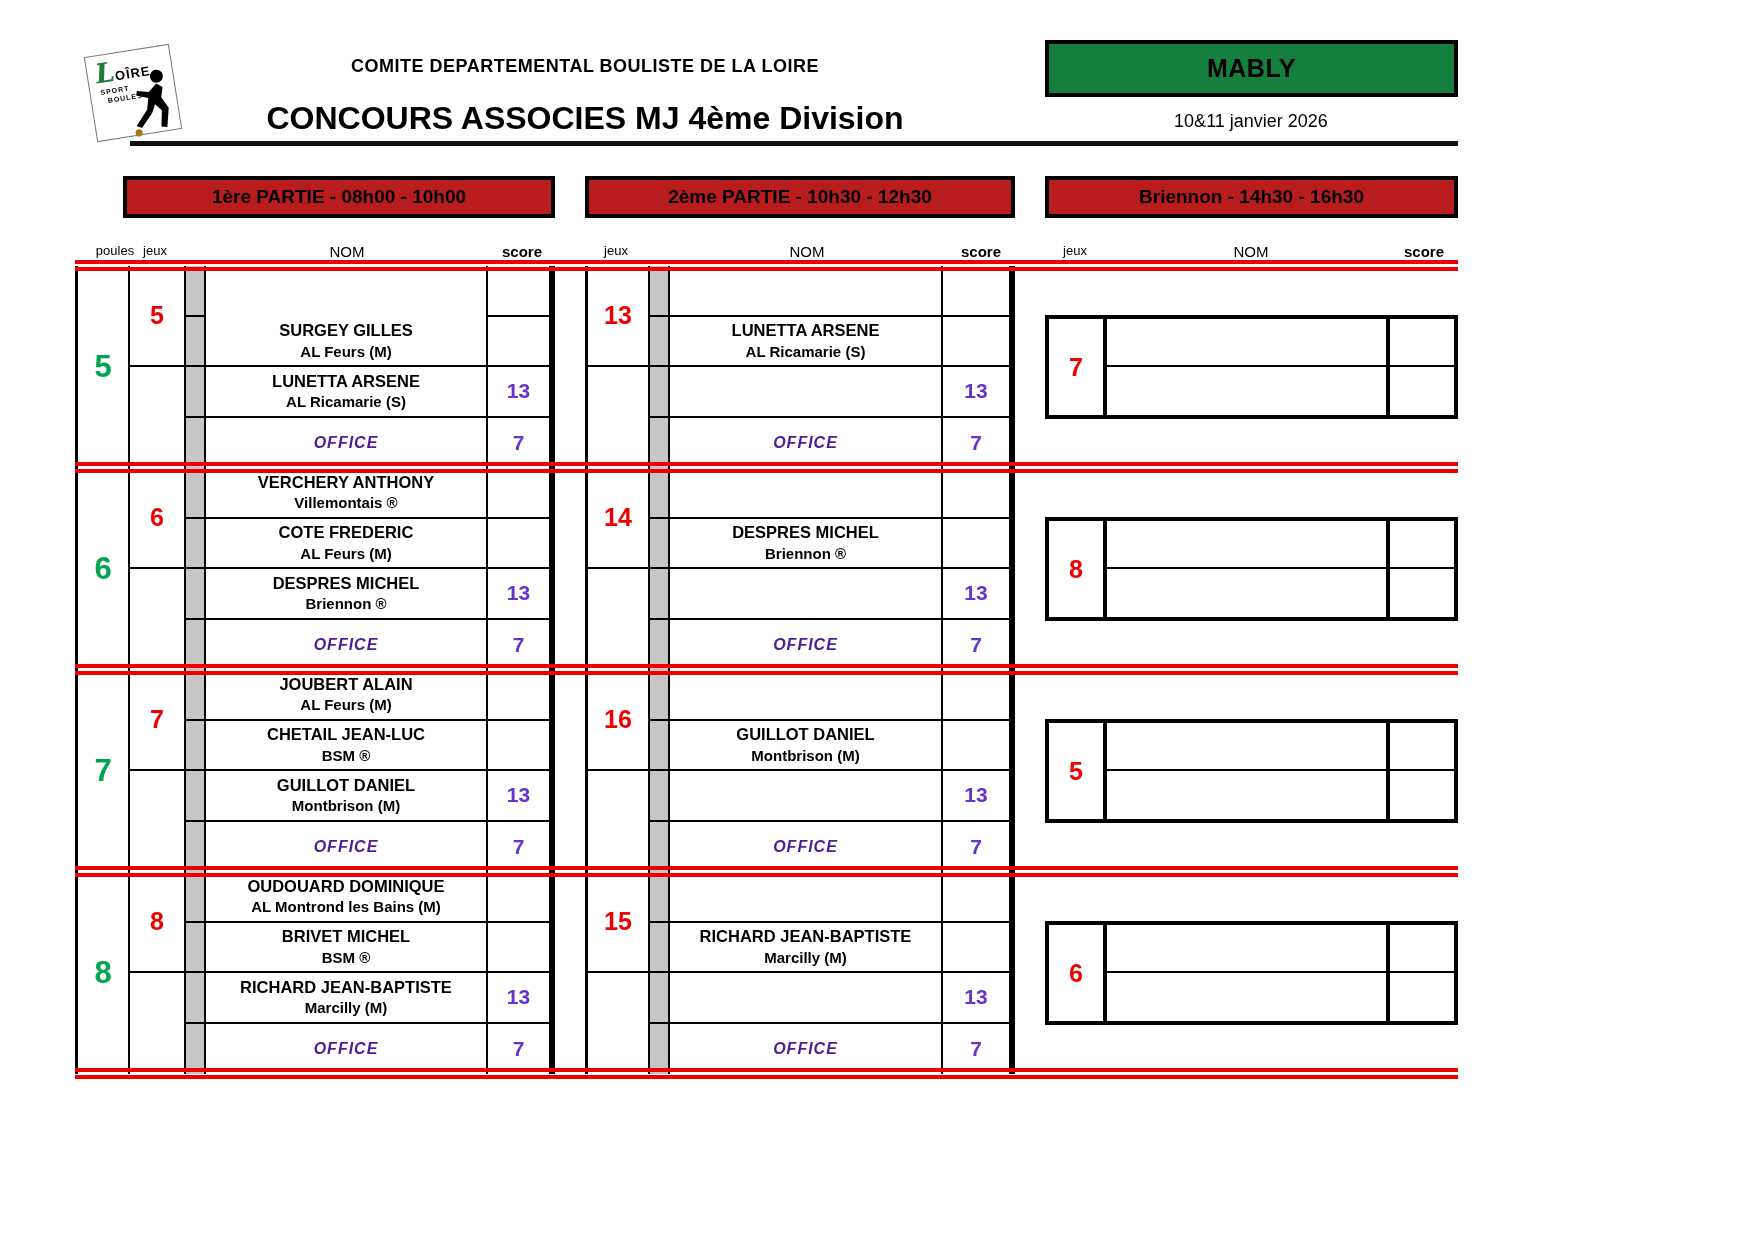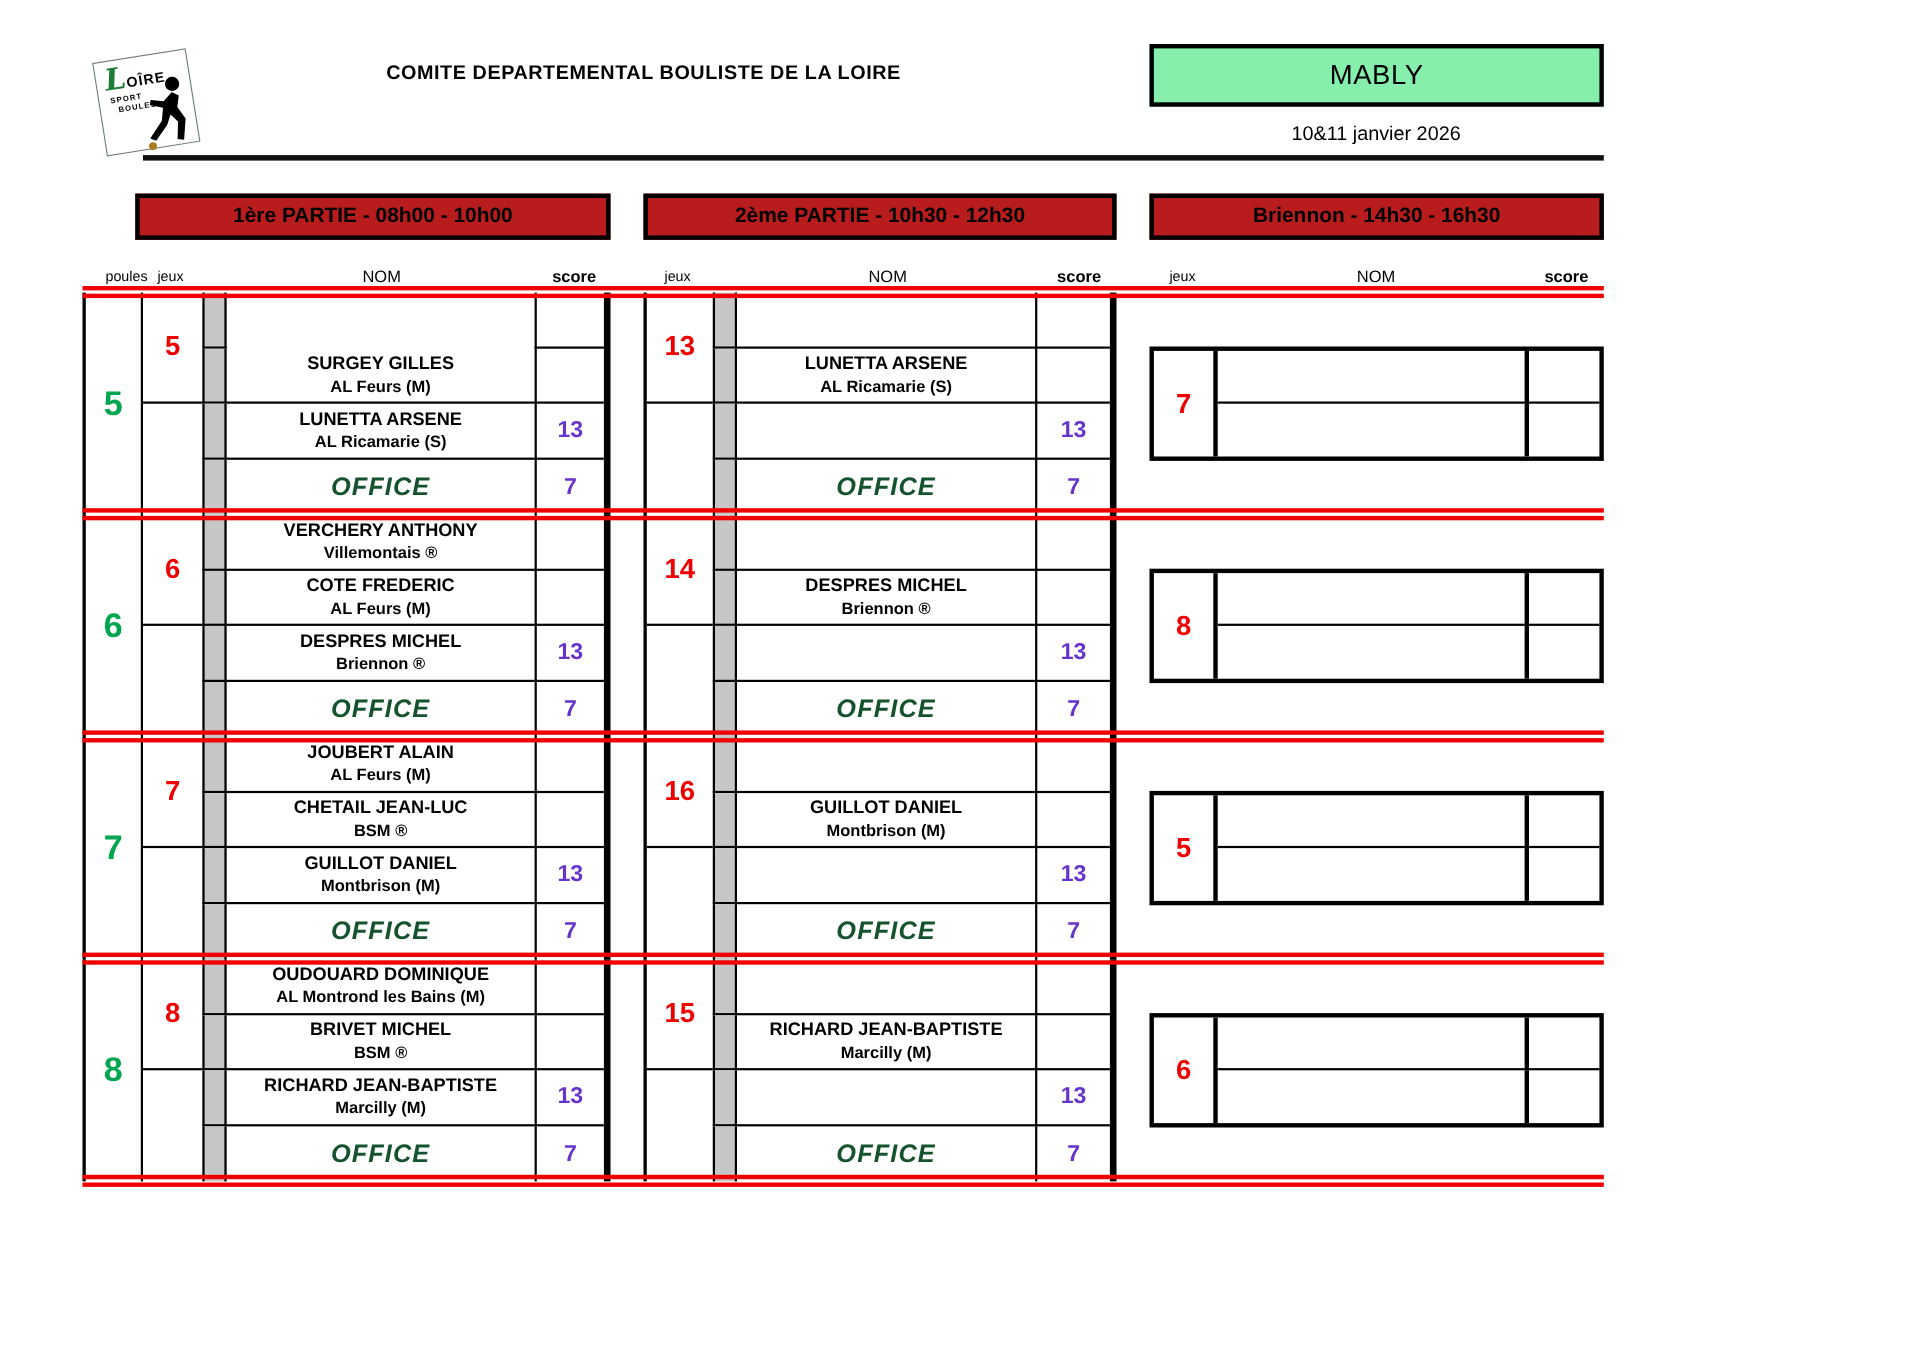--- a/index.html
+++ b/index.html
@@ -8,22 +8,22 @@
     position:relative; width:1754px; height:1240px; background:#ffffff;
     font-family:"Liberation Sans", sans-serif; color:#000; overflow:hidden;
     margin:0 auto;
   }
   
   .committee { position:absolute; left:585px; top:56px; transform:translateX(-50%);
     font-size:18px; font-weight:bold; white-space:nowrap; letter-spacing:.5px; }
   .main-title { position:absolute; left:585px; top:100px; transform:translateX(-50%);
     font-size:32px; font-weight:bold; white-space:nowrap; }
   .venue-box { position:absolute; left:1045px; top:40px; width:413px; height:57px;
-    background:#86efac; border:4px solid #000; display:flex; align-items:center; justify-content:center;
-    font-size:25px; font-weight:normal; letter-spacing:.5px; }
+    background:#15803d; border:4px solid #000; display:flex; align-items:center; justify-content:center;
+    font-size:25px; font-weight:bold; letter-spacing:.5px; }
   .date-line { position:absolute; left:1251px; top:111px; transform:translateX(-50%);
     font-size:18px; font-weight:normal; white-space:nowrap; }
   .title-rule { position:absolute; left:130px; top:141px; width:1328px; height:5px; background:#111; }
 
   
   .logo { position:absolute; left:84px; top:44px; width:104px; height:104px; }
   .logo-card { position:absolute; left:6px; top:6px; width:86px; height:86px; background:#fff;
     border:1px solid #6b7f6f; transform:rotate(-9deg); }
   .logo-word { position:absolute; left:8px; top:2px; white-space:nowrap; }
   .logo-L { font-family:"DejaVu Serif", serif; font-style:italic; font-weight:bold;
@@ -71,21 +71,21 @@
   .t1 .nm { grid-column:4; } .t2 .nm { grid-column:3; }
   .r1{grid-row:1} .r2{grid-row:2} .r3{grid-row:3} .r4{grid-row:4}
   .nm.r1,.nm.r2,.nm.r3 { border-bottom:2px solid #000; }
   .nm-name { font-size:16.5px; font-weight:bold; white-space:nowrap; }
   .nm-club { font-size:15px; font-weight:bold; white-space:nowrap; }
 
   .sc { border-left:2px solid #000; color:#6633cc; font-size:21px; font-weight:bold; }
   .t1 .sc { grid-column:5; } .t2 .sc { grid-column:4; }
   .sc.r1,.sc.r2,.sc.r3 { border-bottom:2px solid #000; }
 
-  .office { color:#14532d; font-style:italic; font-size:23px; font-weight:bold; letter-spacing:1px; }
+  .office { color:#4c1d95; font-style:italic; font-size:16px; font-weight:bold; letter-spacing:1px; }
 
   
   .bar { position:absolute; left:1045px; top:49px; width:413px; height:104px; display:grid;
     grid-template-columns:58px 279px 68px; grid-template-rows:repeat(2,1fr); border:4px solid #000; }
   .bjx { grid-column:1; grid-row:1/3; border-right:4px solid #000;
     color:#ee0000; font-size:25px; font-weight:bold; }
   .bnm { grid-column:2; } .bsc { grid-column:3; border-left:4px solid #000;
     color:#6633cc; font-size:21px; font-weight:bold; }
   .b1 { grid-row:1; } .b2 { grid-row:2; }
   .bnm.b1, .bsc.b1 { border-bottom:2px solid #000; }
@@ -106,20 +106,21 @@
       <div class="logo-sub2">BOULES</div>
       <svg class="logo-player" viewBox="0 0 100 100">
         <circle cx="58" cy="14" r="9" fill="#000"></circle>
         <path d="M56 24 L44 34 L28 30 L26 36 L42 42 L38 58 L20 78 L27 82 L44 64 L50 52 L58 62 L54 84 L62 86 L68 60 L60 44 L64 30 Z" fill="#000"></path>
         <circle cx="22" cy="88" r="5" fill="#a87a1c"></circle>
       </svg>
     </div>
   </div>
 
   <div class="committee">COMITE DEPARTEMENTAL BOULISTE DE LA LOIRE</div>
+  <div class="main-title">CONCOURS ASSOCIES MJ 4ème Division</div>
   <div class="venue-box">MABLY</div>
   <div class="date-line">10&amp;11 janvier 2026</div>
   <div class="title-rule"></div>
 
   <div class="sec-head sec1">1ère PARTIE - 08h00 - 10h00</div>
   <div class="sec-head sec2">2ème PARTIE - 10h30 - 12h30</div>
   <div class="sec-head sec3">Briennon - 14h30 - 16h30</div>
 
   <span class="colhead" style="left:115px">poules</span>
   <span class="colhead" style="left:155px">jeux</span>

